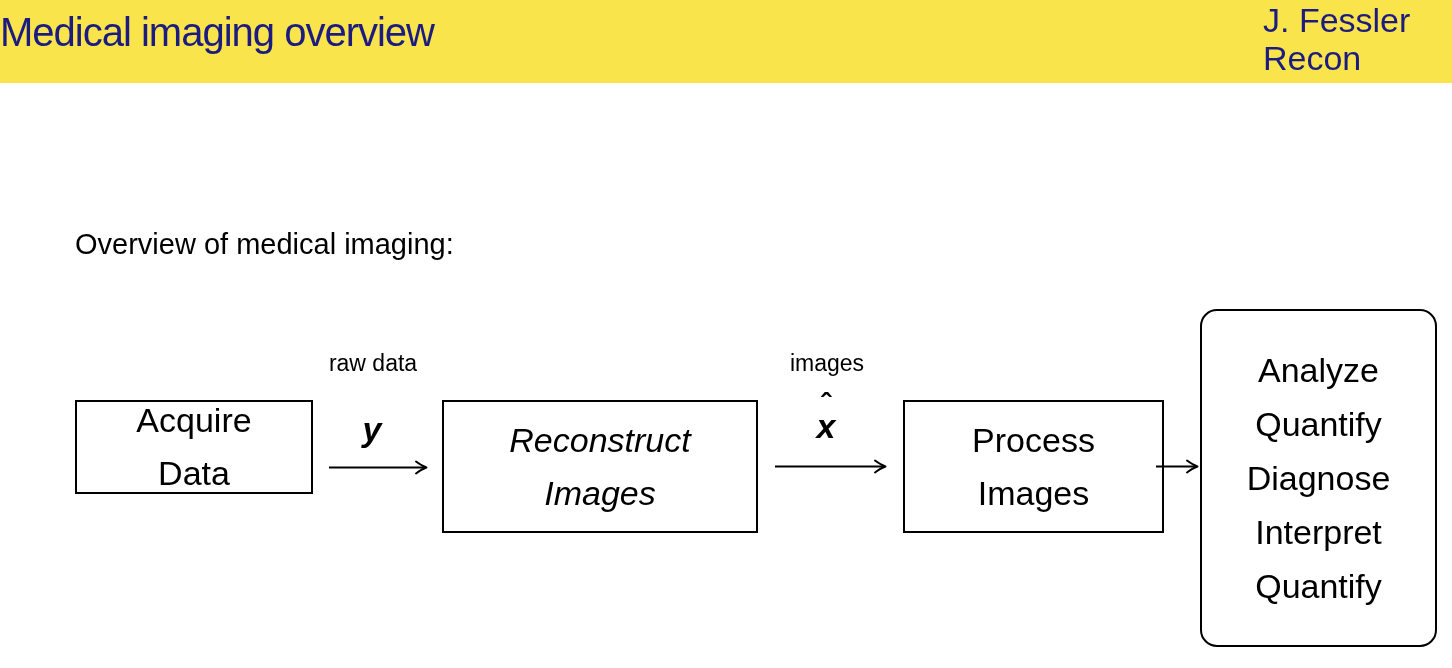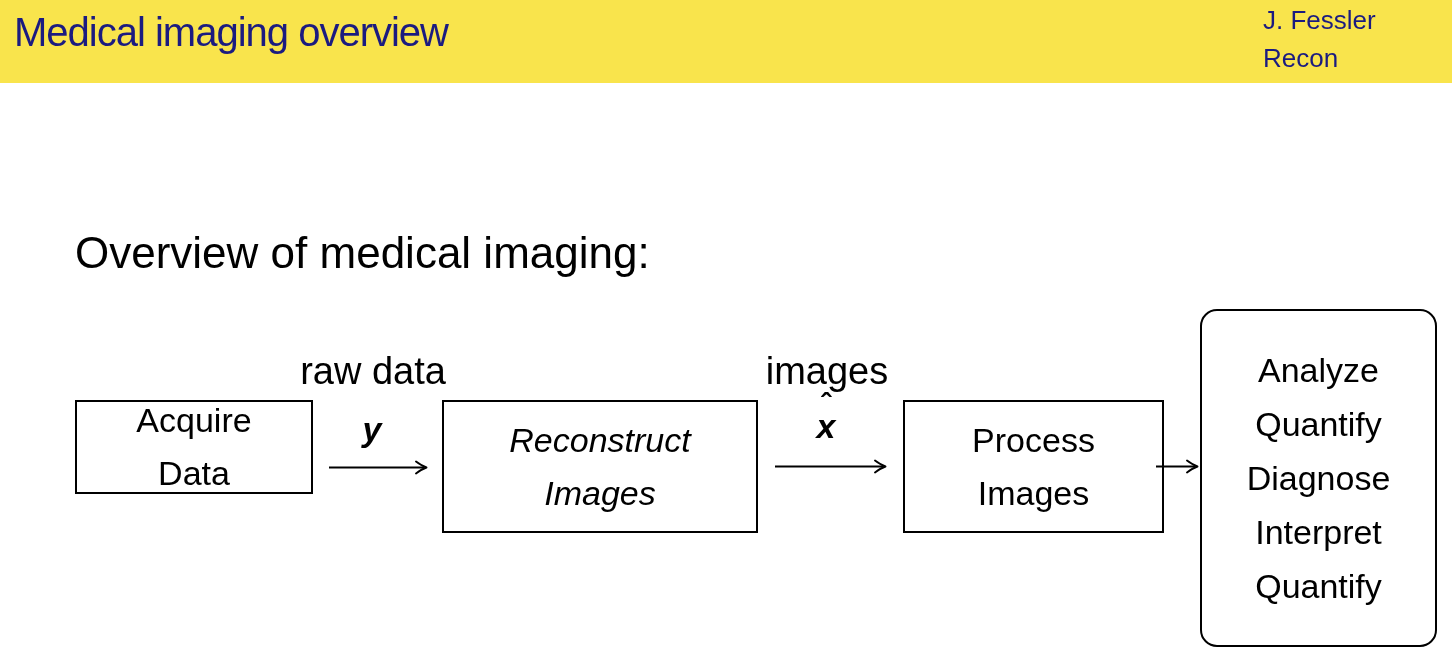--- a/index.html
+++ b/index.html
@@ -15,41 +15,41 @@
 
   
   .titlebar {
     position: absolute;
     left: 0; top: 0;
     width: 1452px; height: 83px;
     background: var(--header-bg, #F9E44C);
   }
   .slide-title {
     position: absolute;
-    left: 14px; top: 10px;
+    left: 0; top: 10px;
     font-size: 40px;
     letter-spacing: -1px;
     font-weight: 500;
     color: var(--header-fg, #1B1B80);
     white-space: nowrap;
   }
   .author-block {
     position: absolute;
     left: 1263px; top: 1px;
-    font-size: 26px;
+    font-size: 34px;
     line-height: 38px;
     color: var(--header-fg, #1B1B80);
     white-space: nowrap;
   }
 
   
   .intro {
     position: absolute;
     left: 75px; top: 228px;
-    font-size: 44px;
+    font-size: 29px;
     white-space: nowrap;
   }
 
   
   .box {
     position: absolute;
     border: 2px solid #000000;
     background: #ffffff;
     display: flex;
     flex-direction: column;
@@ -61,21 +61,21 @@
     box-sizing: border-box;
   }
   .box-acquire     { left: 75px;   top: 400px; width: 238px; height: 94px; }
   .box-reconstruct { left: 442px;  top: 400px; width: 316px; height: 133px; font-style: italic; }
   .box-process     { left: 903px;  top: 400px; width: 261px; height: 133px; }
   .box-analyze     { left: 1200px; top: 309px; width: 237px; height: 338px;
                      border-radius: 17px; line-height: 54px; }
 
   .flow-label {
     position: absolute;
-    font-size: 38px;
+    font-size: 23px;
     text-align: center;
     white-space: nowrap;
     transform: translateX(-50%);
   }
   .label-rawdata { left: 373px; top: 350px; }
   .label-images  { left: 827px; top: 350px; }
 
   .math-label {
     position: absolute;
     font-size: 34px;

